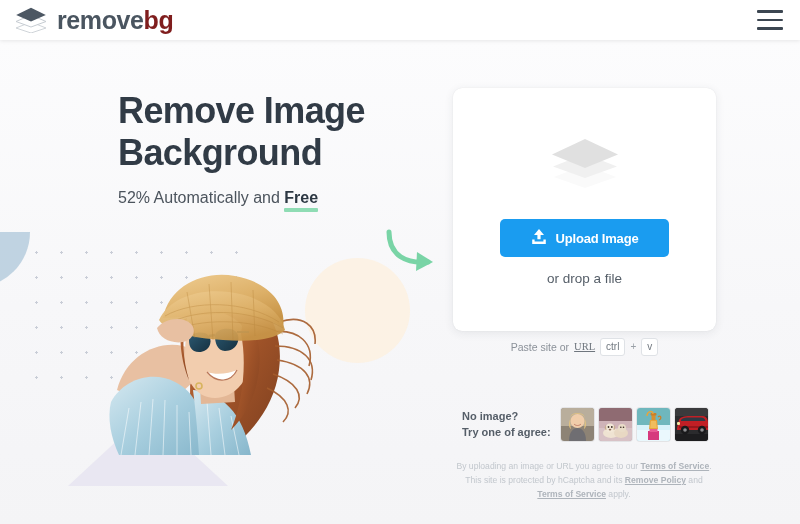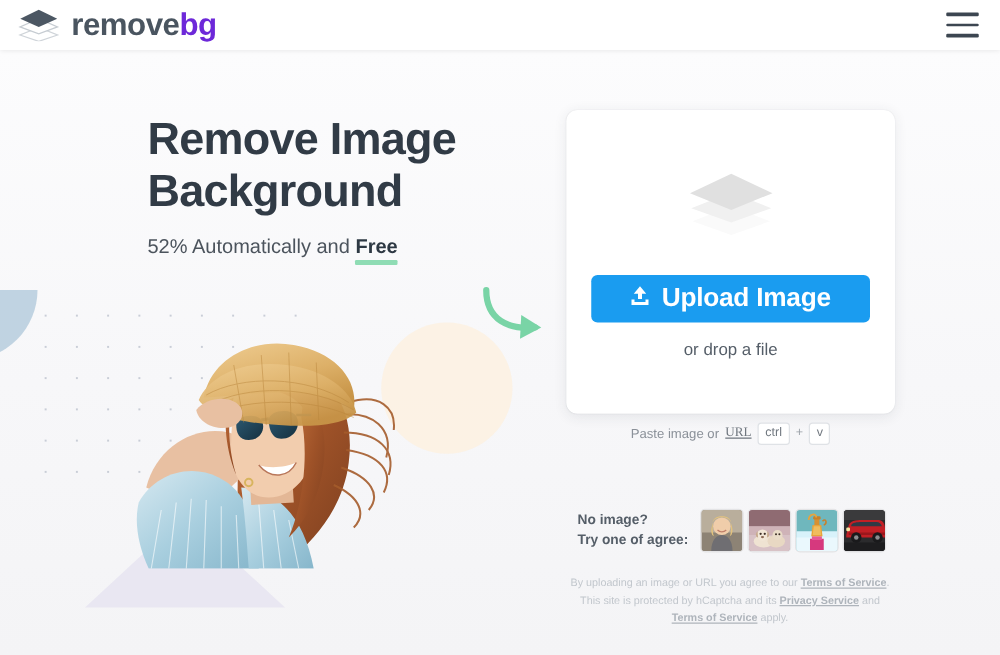--- a/index.html
+++ b/index.html
@@ -30,21 +30,21 @@
   .logo-wrap { display: flex; align-items: center; gap: 9px; }
   .logo-mark { width: 34px; height: 26px; display: block; }
   .logo-text {
     font-size: 25px;
     font-weight: bold;
     letter-spacing: -0.4px;
     line-height: 1;
     white-space: nowrap;
   }
   .logo-text .lt-dark { color: #4a5560; }
-  .logo-text .lt-light { color: #6d28d9; margin-top: 32px; }
+  .logo-text .lt-light { color: #7f1d1d; margin-top: 32px; }
 
   .hamburger {
     width: 26px; height: 20px;
     display: flex; flex-direction: column;
     justify-content: space-between;
     cursor: pointer;
   }
   .hamburger span {
     display: block;
     height: 2.6px;
@@ -150,21 +150,21 @@
     z-index: 20;
   }
   .card-layers { margin-top: 4px; margin-bottom: 26px; }
   .upload-btn {
     background: #1a9cf0;
     color: #fff;
     border: none;
     border-radius: 5px;
     height: 38px;
     padding: 0 31px;
-    font-size: 21px;
+    font-size: 13px;
     font-weight: bold;
     font-family: "Liberation Sans", sans-serif;
     display: flex;
     align-items: center;
     gap: 9px;
     cursor: pointer;
     letter-spacing: -0.2px;
   }
   .drop-text {
     margin-top: 14px;
@@ -397,21 +397,21 @@
           <path d="M1.2 11.6 L3.6 11.6 L3.6 13.6 L12.4 13.6 L12.4 11.6 L14.8 11.6 L14.8 16 L1.2 16 Z" fill="#ffffff"></path>
         </svg>
       </span>
       <span>Upload Image</span>
     </button>
 
     <div class="drop-text">or drop a file</div>
   </div>
 
   <div class="paste-row">
-    <span>Paste image or </span>
+    <span>Paste site or </span>
       <span class="url-link">URL</span>
     <span class="kbd">ctrl</span>
     <span class="plus">+</span>
     <span class="kbd">v</span>
   </div>
 
   <div class="samples">
     <div class="samples-label">
       <div>No image?</div>
       <div>Try one of agree:</div>
@@ -484,20 +484,20 @@
       </div>
 
     </div>
   </div>
 
   <div class="legal">
     <div>
       <span>By uploading an image or URL you agree to our </span><b>Terms of Service</b><span>.</span>
     </div>
     <div>
-      <span>This site is protected by hCaptcha and its </span><b>Privacy Service</b><span> and</span>
+      <span>This site is protected by hCaptcha and its </span><b>Remove Policy</b><span> and</span>
     </div>
     <div>
       <b>Terms of Service</b><span> apply.</span>
     </div>
   </div>
 
 </div>
 
 </body></html>

